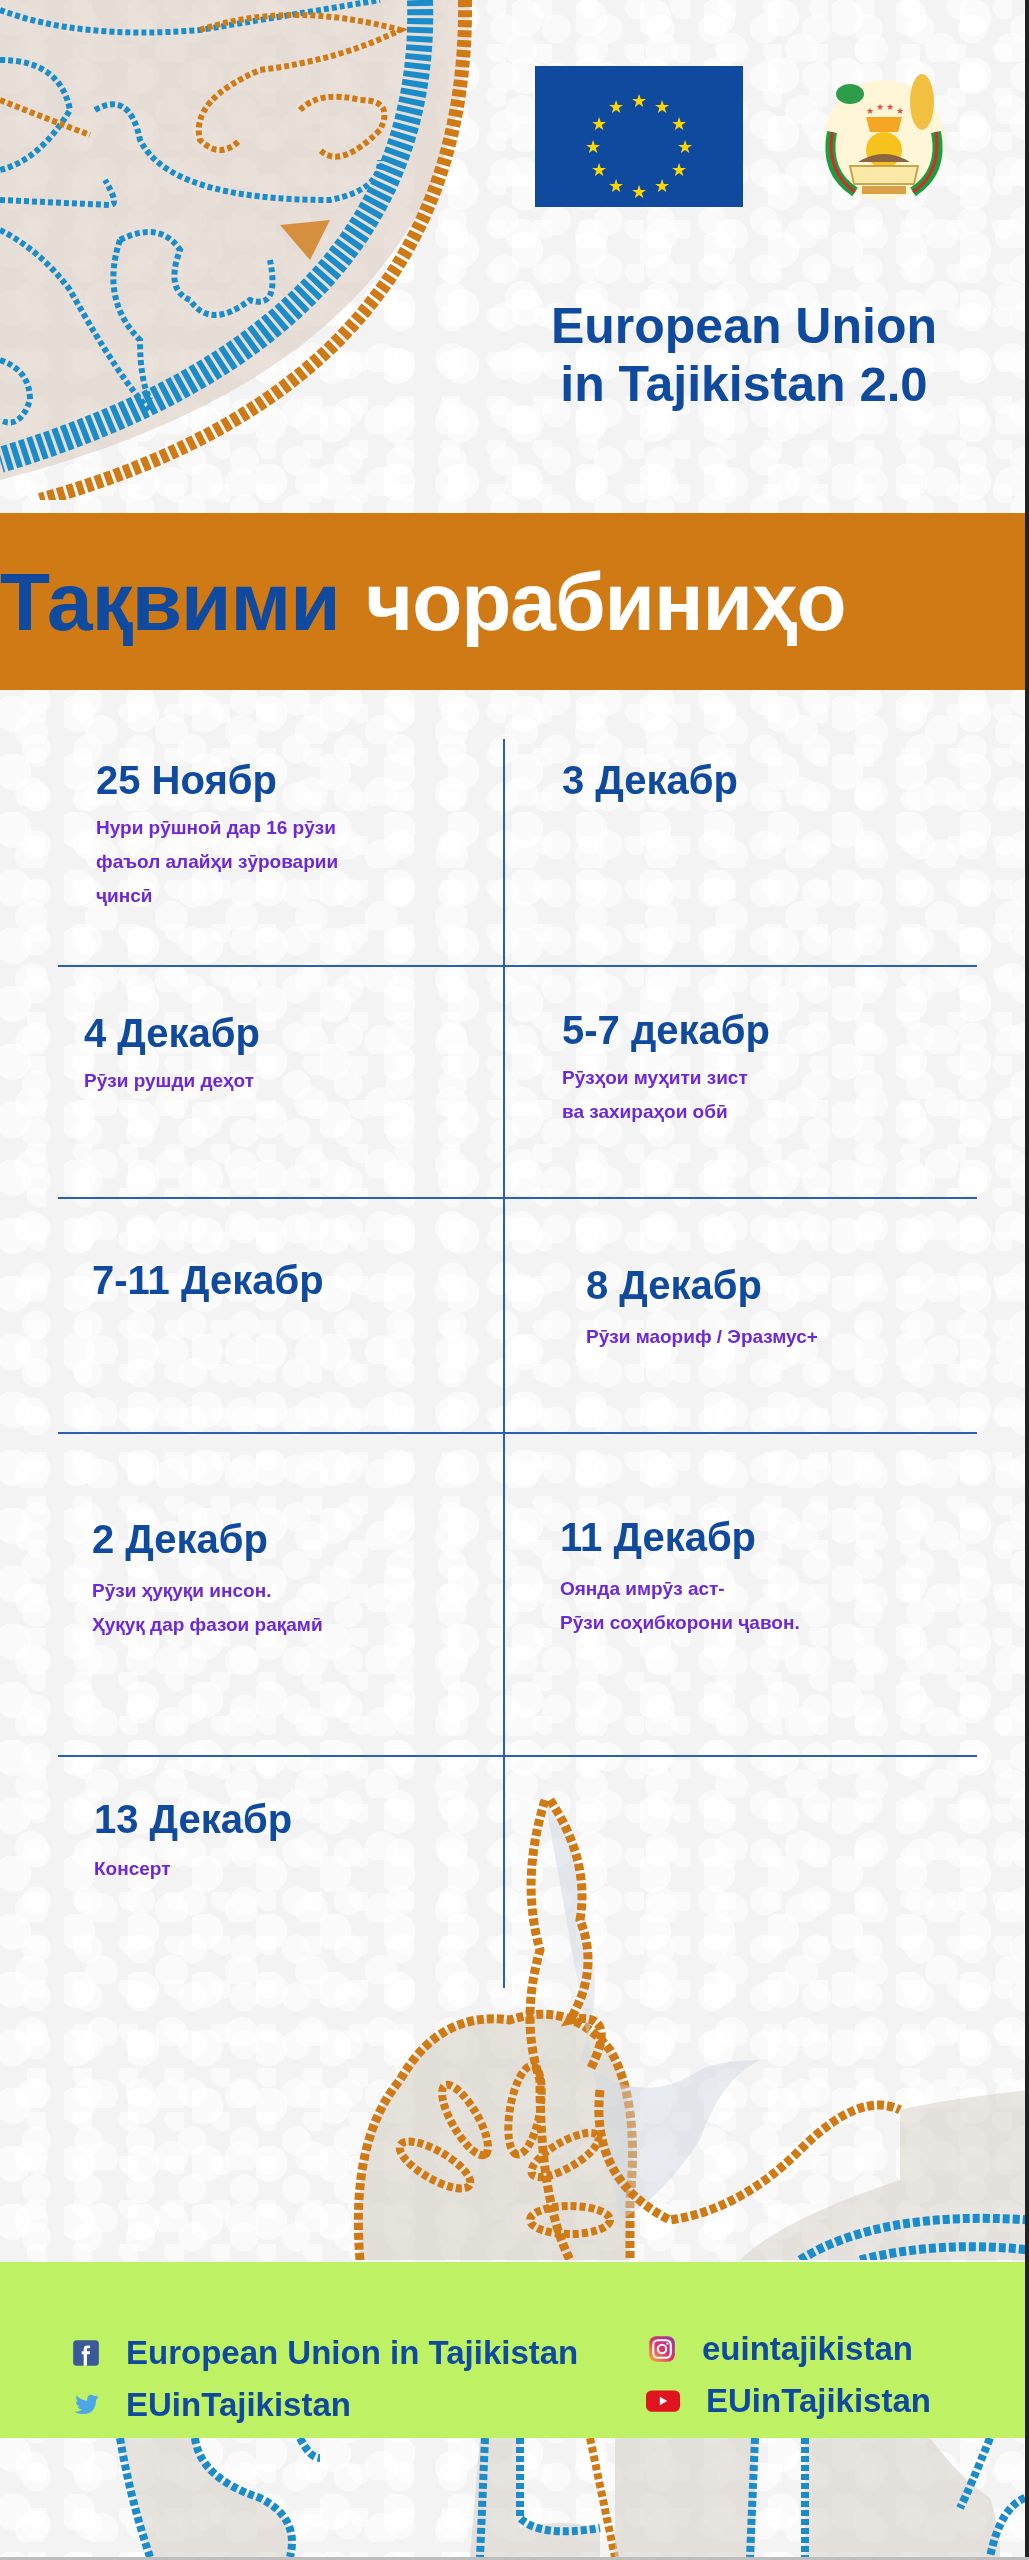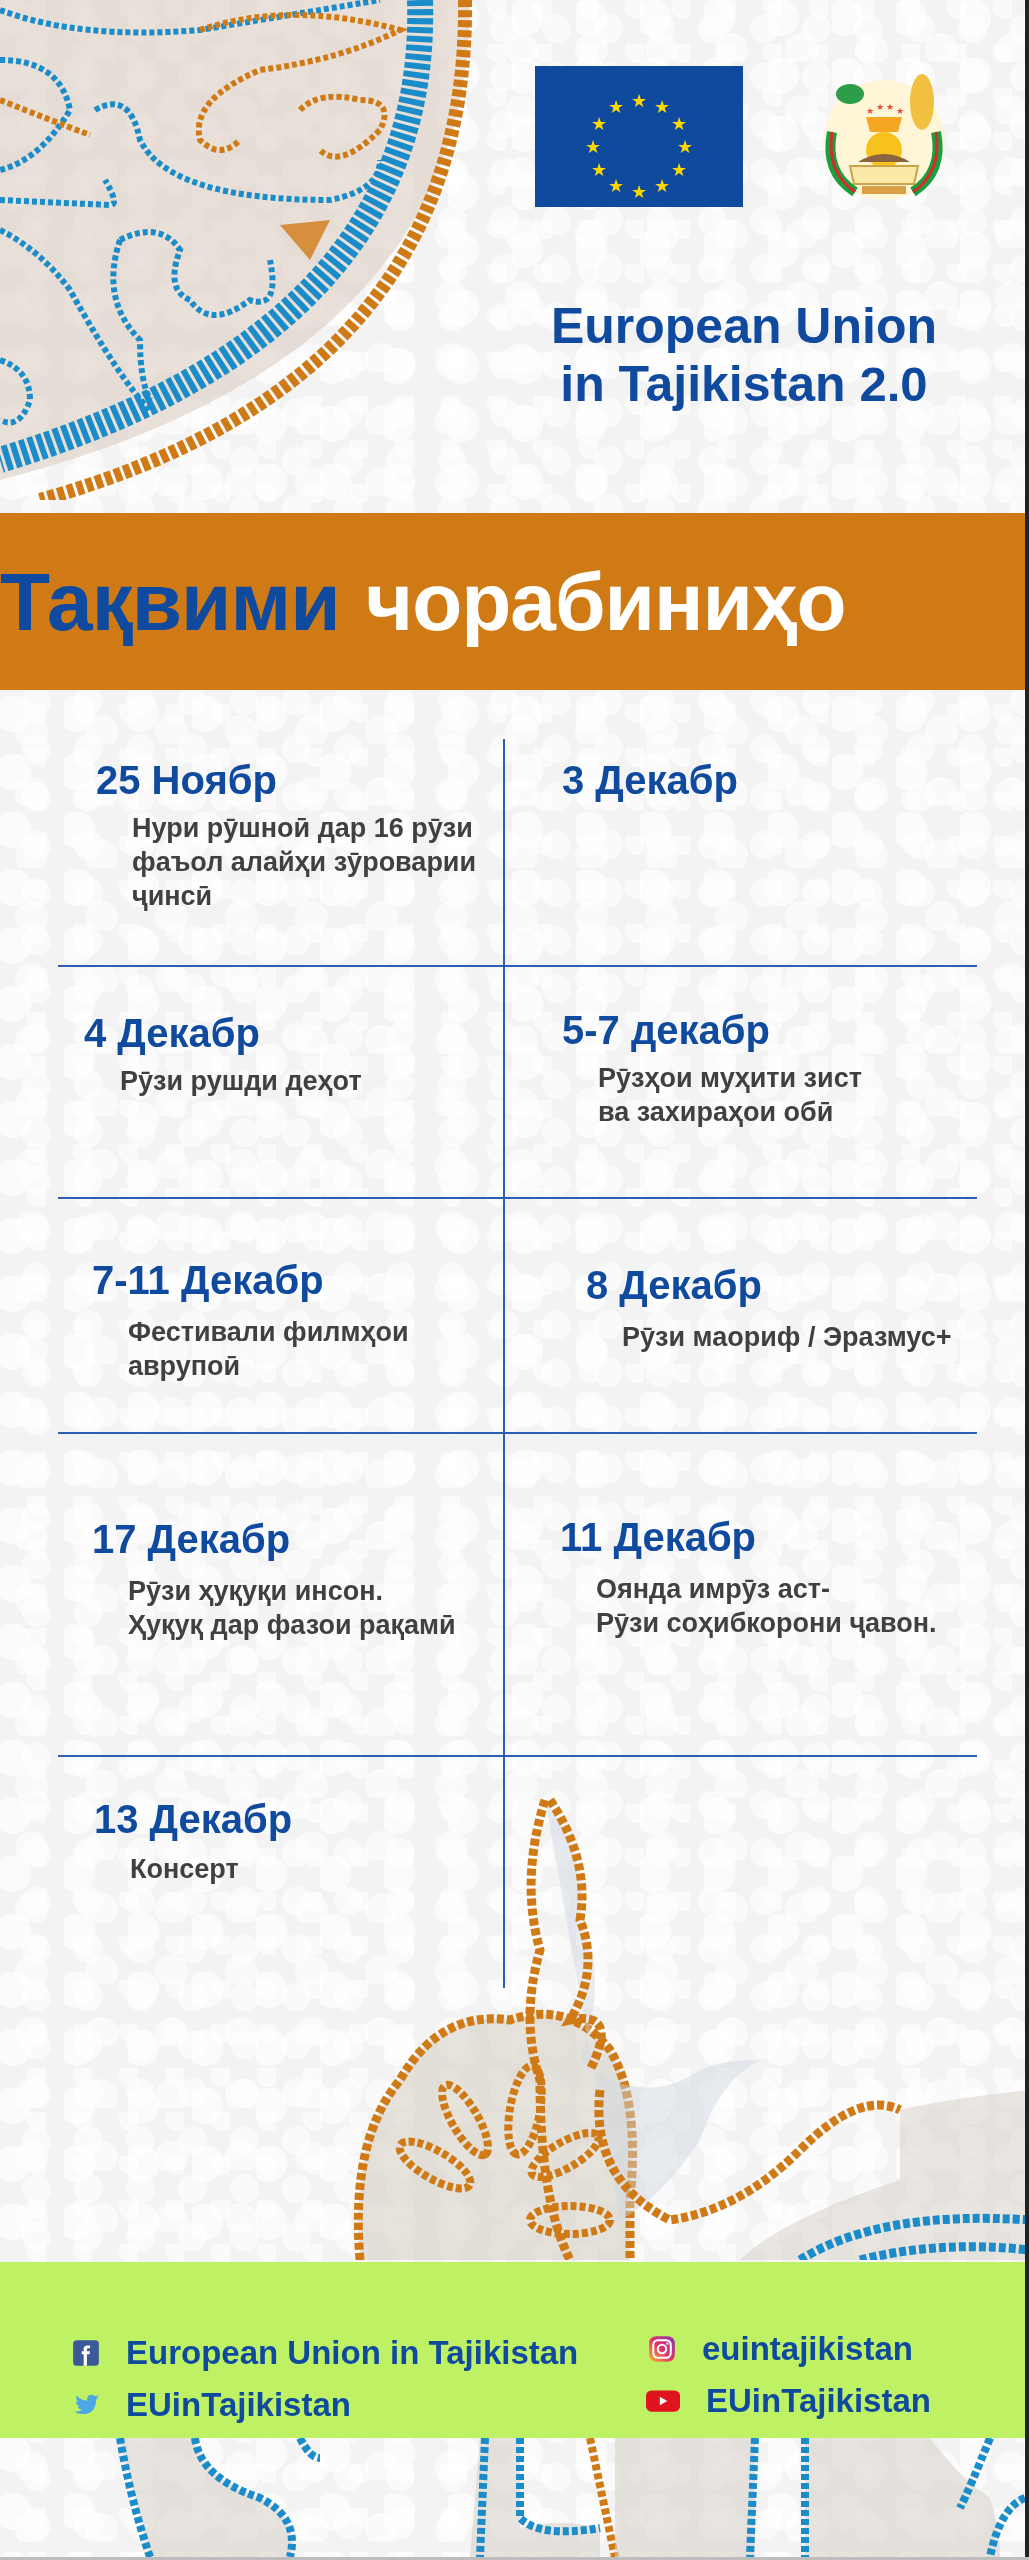--- a/index.html
+++ b/index.html
@@ -38,21 +38,21 @@
   .banner { position: absolute; left: 0; top: 513px; width: 1025px; height: 177px; background: #d07a16;
             display: flex; align-items: center; }
   .banner .t1 { color: #0f4a9f; font-size: 82px; font-weight: bold; margin-right: 26px; letter-spacing: -1px; }
   .banner .t2 { color: #ffffff; font-size: 82px; font-weight: bold; letter-spacing: -1px; }
 
   
   .grid-line-h { position: absolute; height: 2px; background: #2b5fb4; left: 58px; width: 919px; }
   .grid-line-v { position: absolute; width: 2px; background: #2b5fb4; left: 503px; top: 739px; height: 1249px; }
   .event { position: absolute; }
   .event .date { color: #0f4a9f; font-weight: bold; font-size: 40px; line-height: 46px; display: block; }
-  .event .desc { color: #404040; font-weight: bold; font-size: 27px; line-height: 34px; display: block; white-space: pre-line; margin-top: 8px; margin-left: 36px; }
+  .event .desc { color: #6d28d9; font-weight: bold; font-size: 19px; line-height: 34px; display: block; white-space: pre-line; margin-top: 8px; }
   .event.tight .desc { margin-top: 2px; }
 
   
   .footer { position: absolute; left: 0; top: 2262px; width: 1025px; height: 176px; background: #bef264; }
   .social { position: absolute; display: flex; align-items: center; color: #0f4a9f; font-weight: bold; font-size: 33px; }
   .social .ico { width: 28px; height: 28px; margin-right: 26px; display: inline-flex; align-items: center; justify-content: center; }
   .social .ico svg { width: 100%; height: 100%; display: block; }
 </style>
 </head>
 <body>
@@ -149,29 +149,27 @@
   <span class="date">4 Декабр</span>
   <span class="desc">Рӯзи рушди деҳот</span>
 </div>
 <div class="event" style="left:562px; top:1007px;">
   <span class="date">5-7 декабр</span>
   <span class="desc">Рӯзҳои муҳити зист
 ва захираҳои обӣ</span>
 </div>
 <div class="event" style="left:92px; top:1257px;">
   <span class="date">7-11 Декабр</span>
-  <span class="desc" style="margin-top:12px">Фестивали филмҳои
-аврупоӣ</span>
 </div>
 <div class="event" style="left:586px; top:1262px;">
   <span class="date">8 Декабр</span>
   <span class="desc" style="margin-top:12px">Рӯзи маориф / Эразмус+</span>
 </div>
 <div class="event" style="left:92px; top:1516px;">
-  <span class="date">17 Декабр</span>
+  <span class="date">2 Декабр</span>
   <span class="desc" style="margin-top:12px">Рӯзи ҳуқуқи инсон.
 Ҳуқуқ дар фазои рақамӣ</span>
 </div>
 <div class="event" style="left:560px; top:1514px;">
   <span class="date">11 Декабр</span>
   <span class="desc" style="margin-top:12px">Оянда имрӯз аст-
 Рӯзи соҳибкорони ҷавон.</span>
 </div>
 <div class="event tight" style="left:94px; top:1796px;">
   <span class="date">13 Декабр</span>

